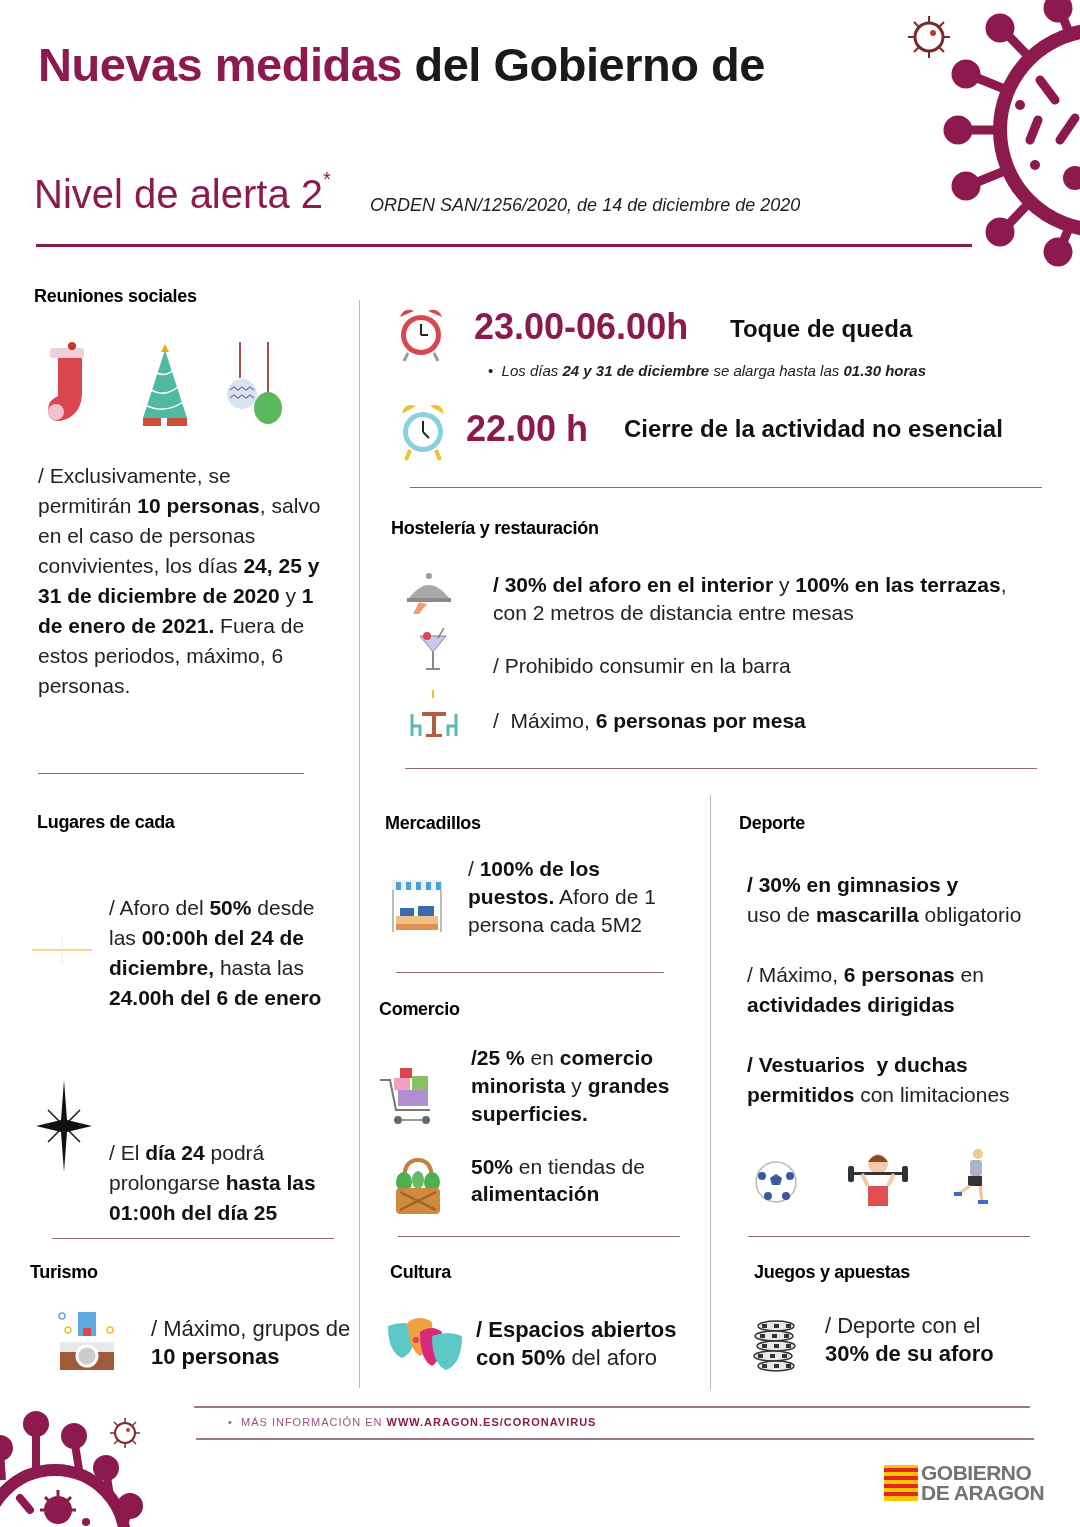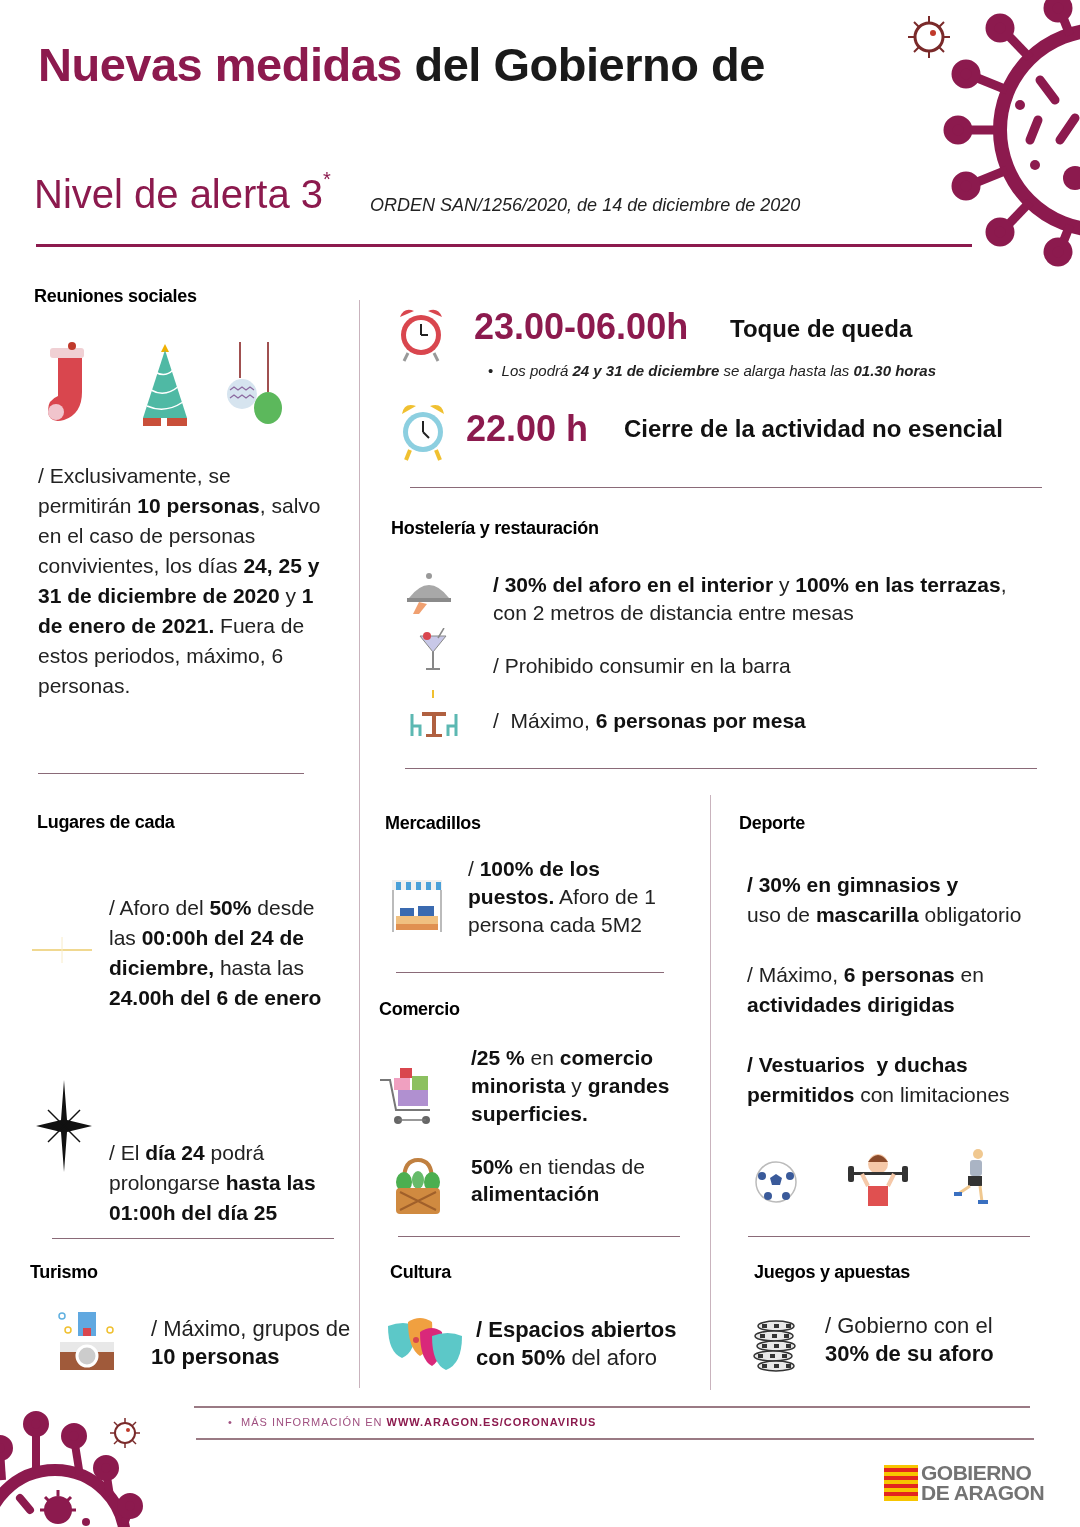--- a/index.html
+++ b/index.html
@@ -26,21 +26,21 @@
   .logo{position:absolute;}
   .logo-text{font-size:21px;font-weight:bold;line-height:20px;letter-spacing:-0.5px;color:#737373;}
   svg{display:block;}
 </style>
 </head>
 <body>
 
 <div class="abs title">
   <div><b>Nuevas medidas</b><span class="l"> del Gobierno de</span></div>
 </div>
-<div class="abs subtitle"><span>Nivel de alerta 3</span><sup>*</sup></div>
+<div class="abs subtitle"><span>Nivel de alerta 2</span><sup>*</sup></div>
 <div class="abs orden">ORDEN SAN/1256/2020, de 14 de diciembre de 2020</div>
 <div class="hr" style="left:36px;top:244px;width:936px;"></div>
 
 <div class="abs" style="left:940px;top:0px;">
   <svg width="140" height="270" viewBox="0 0 140 270">
     <g stroke="#8c1a4e" stroke-width="9" fill="none">
       <circle cx="160" cy="130" r="100" stroke-width="14"></circle>
       <line x1="60" y1="130" x2="20" y2="130"></line>
         <circle cx="18" cy="130" r="10" fill="#8c1a4e"></circle>
       <line x1="67" y1="90" x2="30" y2="75"></line>
@@ -125,21 +125,21 @@
     <circle cx="25" cy="30" r="15" fill="#fff"></circle>
     <line x1="25" y1="30" x2="25" y2="19" stroke="#222" stroke-width="2"></line>
     <line x1="25" y1="30" x2="32" y2="30" stroke="#222" stroke-width="2"></line>
     <line x1="12" y1="48" x2="8" y2="56" stroke="#999" stroke-width="3"></line>
     <line x1="38" y1="48" x2="42" y2="56" stroke="#999" stroke-width="3"></line>
   </svg>
 </div>
 <div class="bigtime" style="left:466px;top:306px;margin-left:8px;">23.00-06.00h</div>
 <div class="bigtxt" style="left:730px;top:315px;">Toque de queda</div>
 <div class="note" style="left:488px;top:362px;">
-  <span style="font-style:normal;">•&nbsp;&nbsp;</span><span>Los podrá </span><b>24 y 31 de diciembre</b><span> se alarga hasta las </span><b>01.30 horas</b>
+  <span style="font-style:normal;">•&nbsp;&nbsp;</span><span>Los días </span><b>24 y 31 de diciembre</b><span> se alarga hasta las </span><b>01.30 horas</b>
 </div>
 
 <div class="abs" style="left:398px;top:400px;">
   <svg width="50" height="62" viewBox="0 0 50 62">
     <path d="M4 14 Q6 2 18 6" fill="#f0c030"></path>
       <path d="M46 14 Q44 2 32 6" fill="#f0c030"></path>
     <circle cx="25" cy="32" r="20" fill="#8ccfe0"></circle>
     <circle cx="25" cy="32" r="15" fill="#fff"></circle>
     <line x1="25" y1="32" x2="25" y2="21" stroke="#222" stroke-width="2"></line>
     <line x1="25" y1="32" x2="31" y2="38" stroke="#222" stroke-width="2"></line>
@@ -366,21 +366,21 @@
       <rect x="6" y="34" width="5" height="4"></rect>
         <rect x="18" y="34" width="5" height="4"></rect>
         <rect x="30" y="34" width="5" height="4"></rect>
       <rect x="10" y="44" width="5" height="4"></rect>
         <rect x="22" y="44" width="5" height="4"></rect>
         <rect x="34" y="44" width="5" height="4"></rect>
     </g>
   </svg>
 </div>
 <div class="txt" style="left:825px;top:1312px;width:200px;font-size:22px;line-height:28px;">
-  <span>/ Gobierno con el </span><b>30% de su aforo</b>
+  <span>/ Deporte con el </span><b>30% de su aforo</b>
 </div>
 
 <div class="hr thin" style="left:194px;top:1406px;width:836px;height:2px;background:#9a7a84;"></div>
 <div class="footer" style="left:228px;top:1416px;">
   <span>•</span>&nbsp;&nbsp;<span>MÁS INFORMACIÓN EN </span><b>WWW.ARAGON.ES/CORONAVIRUS</b>
 </div>
 <div class="hr thin" style="left:196px;top:1438px;width:838px;height:2px;background:#9a7a84;"></div>
 
 <div class="abs" style="left:0px;top:1410px;">
   <svg width="150" height="117" viewBox="0 0 150 117">

